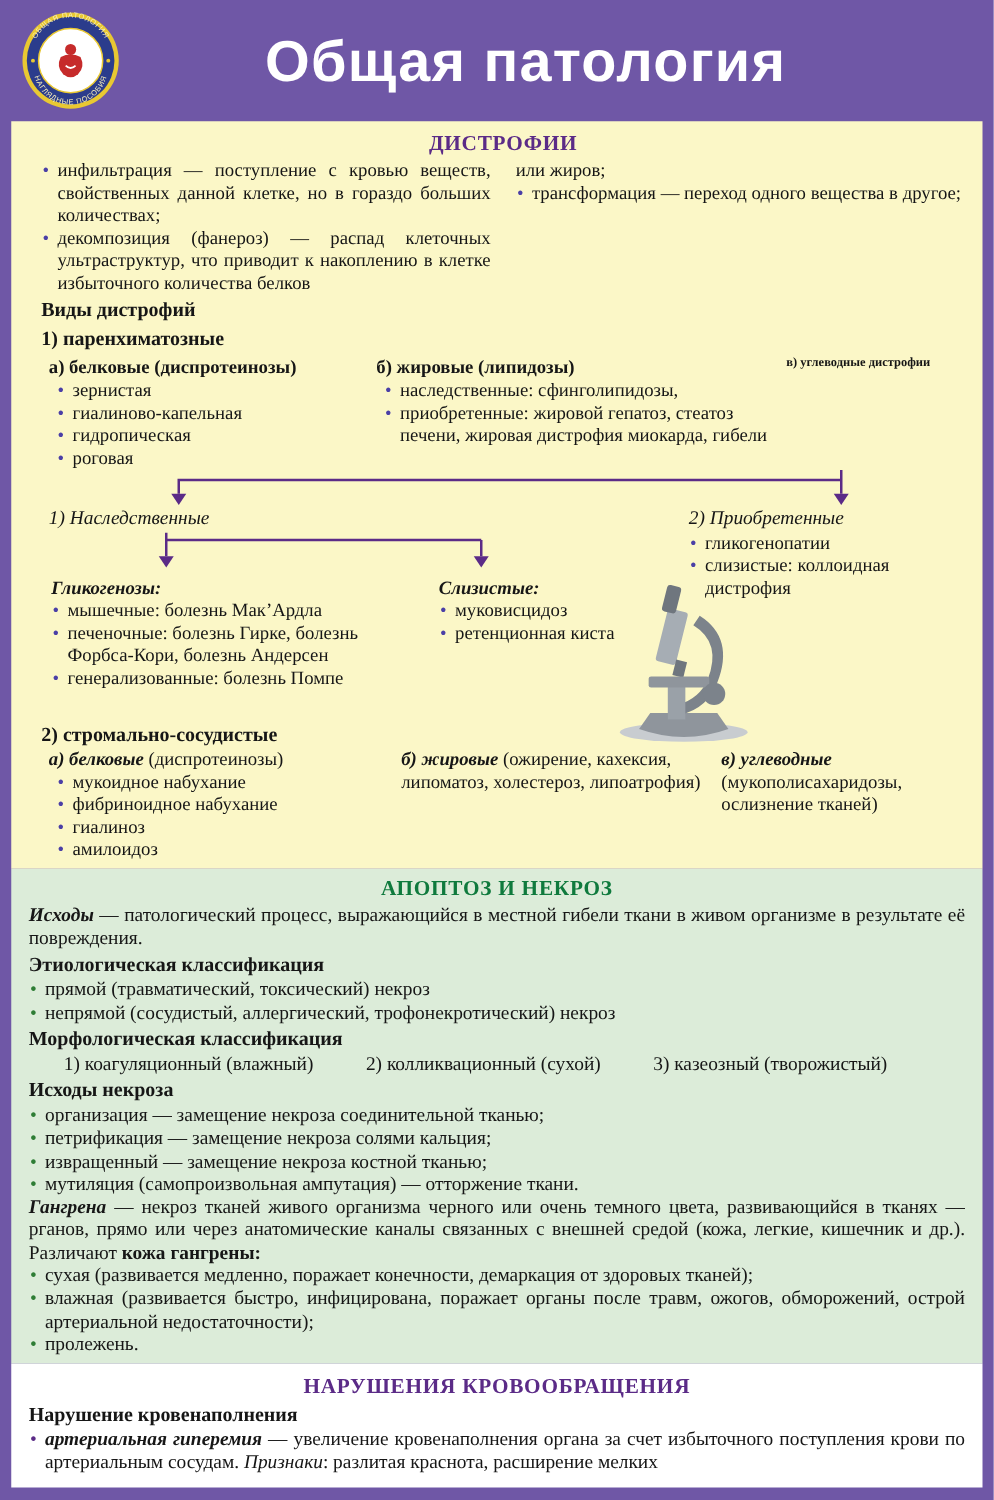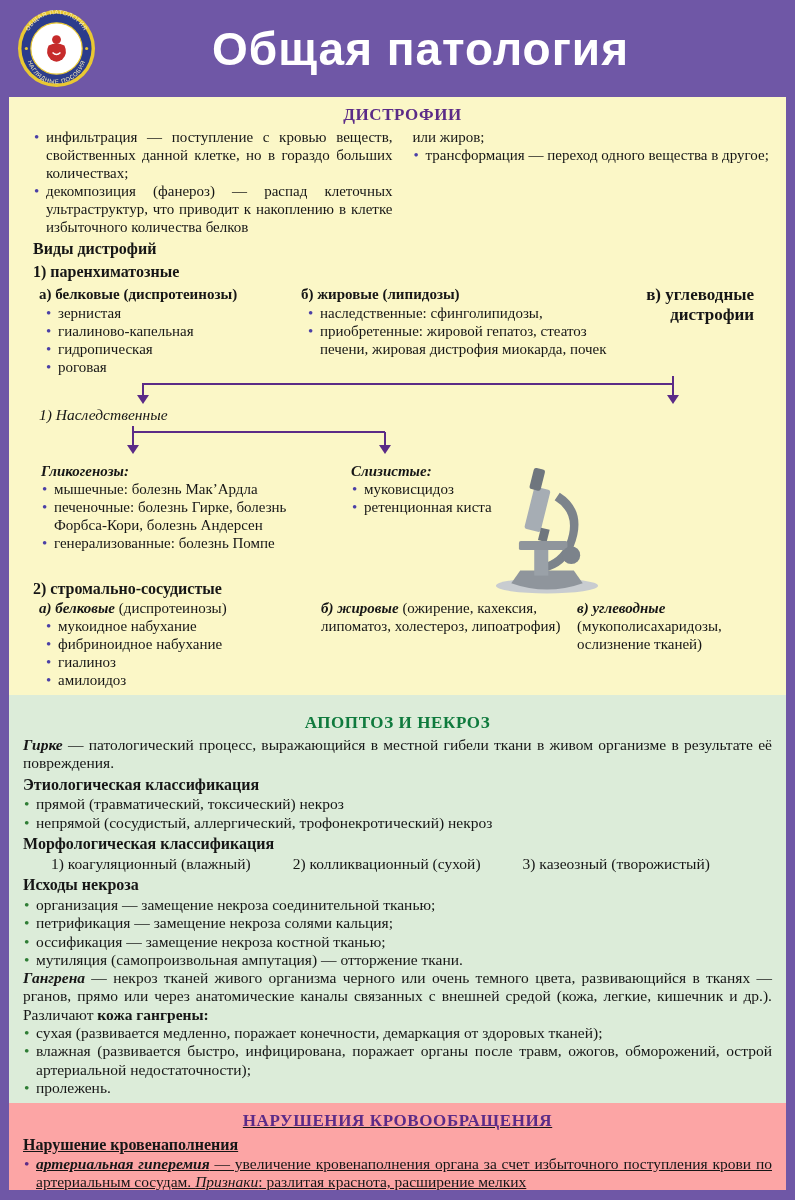--- a/index.html
+++ b/index.html
@@ -10,23 +10,23 @@
   
   .header { height:97px; position:relative; flex:0 0 auto; display:flex; align-items:center; }
   .logo { position:absolute; left:8px; top:9px; width:79px; height:79px; }
   .header-title { width:100%; text-align:center; padding-left:46px; box-sizing:border-box;
                   font-family:"Liberation Sans", sans-serif; font-weight:bold; font-size:46px;
                   color:#ffffff; letter-spacing:1px; }
 
   
   .sec { padding:6px 14px; }
   .sec-yellow { background:#fbf7c7; font-size:15px; line-height:1.2; flex:0 0 auto;padding-left:24px; }
-  .sec-green  { background:#dcecd9; font-size:15.5px; line-height:1.18; flex:0 0 auto; padding-top:16px; }
-  .sec-white  { background:#fca5a5; font-size:15.5px; line-height:1.2; flex:1 1 auto; min-height:0;
-                overflow:hidden; margin-bottom:10px;text-decoration:underline; }
+  .sec-green  { background:#dcecd9; font-size:15.5px; line-height:1.18; flex:0 0 auto; padding-top:4px; }
+  .sec-white  { background:#ffffff; font-size:15.5px; line-height:1.2; flex:1 1 auto; min-height:0;
+                overflow:hidden; margin-bottom:10px; }
 
   .sec-title { text-align:center; font-weight:bold; font-size:17px; letter-spacing:.6px; margin:2px 0 3px; }
   .t-purple { color:#5b2b87; }
   .t-green  { color:#0f7a3d; }
 
   .h-b { font-weight:bold; font-size:16px; margin:3px 0 1px; }
   .bi  { font-weight:bold; font-style:italic; }
   .it  { font-style:italic; }
   p { margin:0; }
   .just { text-align:justify; }
@@ -113,39 +113,46 @@
           <li>зернистая</li>
           <li>гиалиново-капельная</li>
           <li>гидропическая</li>
           <li>роговая</li>
         </ul>
       </div>
       <div>
         <div class="h-b" style="font-size:15px;">б) жировые (липидозы)</div>
         <ul class="dots">
           <li>наследственные: сфинголипидозы,</li>
-          <li>приобретенные: жировой гепатоз, стеатоз печени, жировая дистрофия миокарда, почек</li>
-        </ul>
-      </div>
-      <div>
-        <div class="h-b" style="font-size:17px; max-width:125px;text-align:right;">в) углеводные дистрофии</div>
+          <li>приобретенные: жировой гепатоз, стеатоз печени, жировая дистрофия миокарда, гибели</li>
+        </ul>
+      </div>
+      <div>
+        <div class="h-b" style="font-size:10px; max-width:125px;">в) углеводные дистрофии</div>
       </div>
     </div>
 
     <div class="arrowzone1">
       <svg width="749" height="30" viewBox="0 0 749 30">
         <path d="M640 0 V8 H110 V19 M640 8 V19" stroke="#5b2b87" stroke-width="2" fill="none"></path>
         <polygon points="104,19 116,19 110,28" fill="#5b2b87"></polygon>
         <polygon points="634,19 646,19 640,28" fill="#5b2b87"></polygon>
       </svg>
     </div>
 
     <div class="diagram">
       <div class="lab-her">1) Наследственные</div>
 
+      <div class="acq">
+        <div class="lab">2) Приобретенные</div>
+        <ul class="dots">
+          <li>гликогенопатии</li>
+          <li>слизистые: коллоидная дистрофия</li>
+        </ul>
+      </div>
 
       <svg class="arrows2" width="380" height="30" viewBox="0 0 380 30">
         <path d="M100 0 V6 H352 M100 6 V19 M352 6 V19" stroke="#5b2b87" stroke-width="2" fill="none"></path>
         <polygon points="94,19 106,19 100,28" fill="#5b2b87"></polygon>
         <polygon points="346,19 358,19 352,28" fill="#5b2b87"></polygon>
       </svg>
 
       <div class="glyco">
         <div class="bi">Гликогенозы:</div>
         <ul class="dots">
@@ -192,40 +199,40 @@
       </div>
       <div>
         <span class="bi">в) углеводные</span><span> (мукополисахаридозы, ослизнение тканей)</span>
       </div>
     </div>
   </div>
 
   <div class="sec sec-green">
     <div class="sec-title t-green">АПОПТОЗ И НЕКРОЗ</div>
 
-    <p class="just"><span class="bi">Гирке</span><span> — патологический процесс, выражающийся в местной гибели ткани в живом организме в результате её повреждения.</span></p>
+    <p class="just"><span class="bi">Исходы</span><span> — патологический процесс, выражающийся в местной гибели ткани в живом организме в результате её повреждения.</span></p>
 
     <div class="h-b">Этиологическая классификация</div>
     <ul class="dots">
       <li>прямой (травматический, токсический) некроз</li>
       <li>непрямой (сосудистый, аллергический, трофонекротический) некроз</li>
     </ul>
 
     <div class="h-b">Морфологическая классификация</div>
     <div class="row3">
       <span>1) коагуляционный (влажный)</span>
       <span>2) колликвационный (сухой)</span>
       <span>3) казеозный (творожистый)</span>
     </div>
 
     <div class="h-b">Исходы некроза</div>
     <ul class="dots">
       <li>организация — замещение некроза соединительной тканью;</li>
       <li>петрификация — замещение некроза солями кальция;</li>
-      <li>оссификация — замещение некроза костной тканью;</li>
+      <li>извращенный — замещение некроза костной тканью;</li>
       <li>мутиляция (самопроизвольная ампутация) — отторжение ткани.</li>
     </ul>
 
     <p class="just"><span class="bi">Гангрена</span><span> — некроз тканей живого организма черного или очень темного цвета, развивающийся в тканях —рганов, прямо или через анатомические каналы связанных с внешней средой (кожа, легкие, кишечник и др.). Различают </span><span style="font-weight:bold">кожа гангрены:</span></p>
     <ul class="dots just">
       <li>сухая (развивается медленно, поражает конечности, демаркация от здоровых тканей);</li>
       <li>влажная (развивается быстро, инфицирована, поражает органы после травм, ожогов, обморожений, острой артериальной недостаточности);</li>
       <li>пролежень.</li>
     </ul>
   </div>

